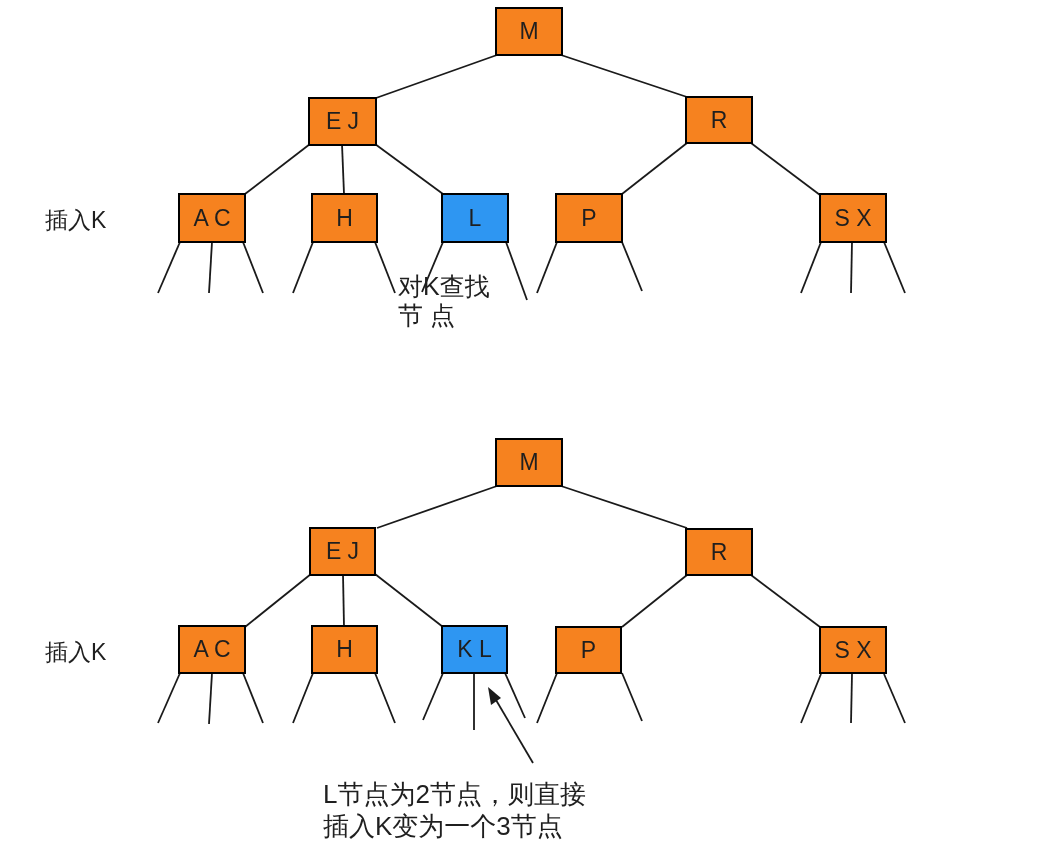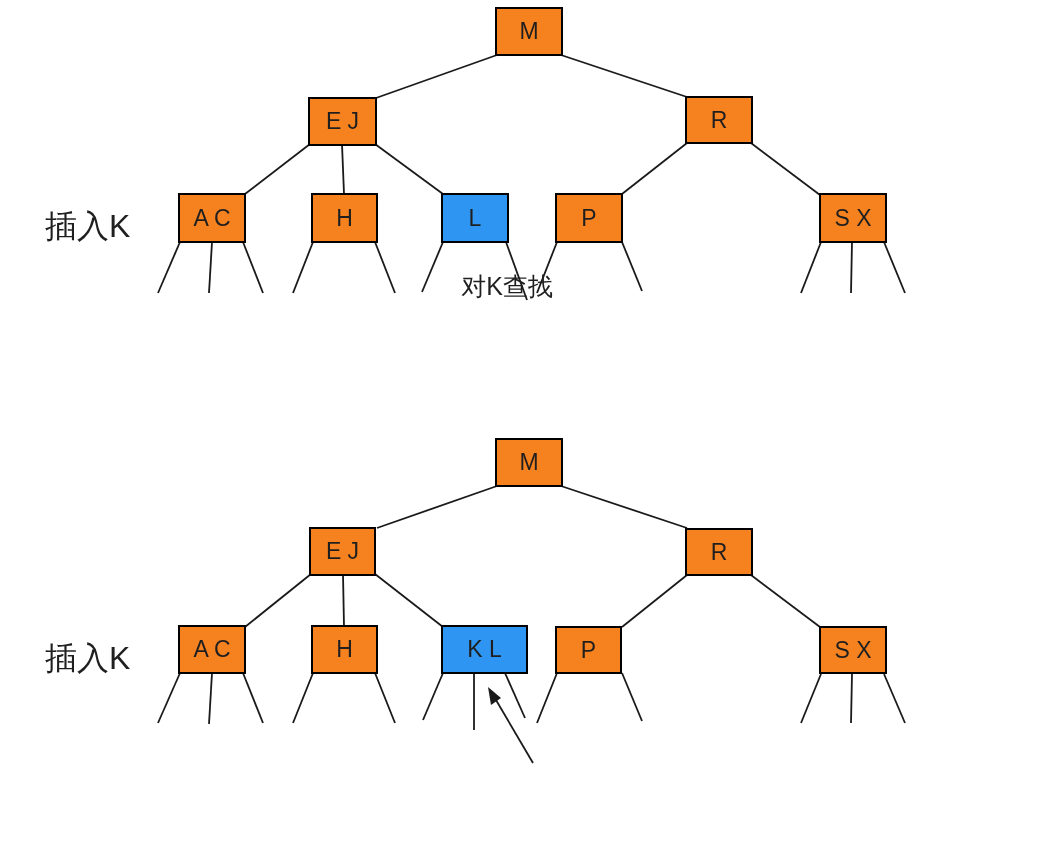--- a/index.html
+++ b/index.html
@@ -39,28 +39,28 @@
     justify-content: center;
     font-size: 23px;
     z-index: 2;
     white-space: pre;
   }
   .node.highlight {
     background: var(--highlight_fill, #2E96F2);
   }
   .side-label {
     position: absolute;
-    font-size: 32px;
+    font-size: 23px;
     color: var(--text_color, #1f1f1f);
     z-index: 3;
     white-space: nowrap;
   }
   .note {
     position: absolute;
-    text-align: right;
+    text-align: left;
     color: var(--text_color, #1f1f1f);
     z-index: 3;
   }
   .note-search {
     left: 398px;
     top: 272px;
     width: 155px;
     font-size: 25px;
     line-height: 29px;
   }
@@ -142,27 +142,32 @@
   <div class="node" style="left:308px; top:97px; width:69px; height:49px;">E J</div>
   <div class="node" style="left:685px; top:96px; width:68px; height:48px;">R</div>
   <div class="node" style="left:178px; top:193px; width:68px; height:50px;">A C</div>
   <div class="node" style="left:311px; top:193px; width:67px; height:50px;">H</div>
   <div class="node highlight" style="left:441px; top:193px; width:68px; height:50px;">L</div>
   <div class="node" style="left:555px; top:193px; width:68px; height:50px;">P</div>
   <div class="node" style="left:819px; top:193px; width:68px; height:50px;">S X</div>
 
   <div class="note note-search">
     <div>对K查找</div>
+    <div>节 点</div>
   </div>
 
   <div class="side-label" style="left:45px; top:637px;">插入K</div>
 
   <div class="node" style="left:495px; top:438px; width:68px; height:49px;">M</div>
   <div class="node" style="left:309px; top:527px; width:67px; height:49px;">E J</div>
   <div class="node" style="left:685px; top:528px; width:68px; height:48px;">R</div>
   <div class="node" style="left:178px; top:625px; width:68px; height:49px;">A C</div>
   <div class="node" style="left:311px; top:625px; width:67px; height:49px;">H</div>
-  <div class="node highlight" style="left:441px; top:625px; width:87px; height:49px;">K L</div>
+  <div class="node highlight" style="left:441px; top:625px; width:67px; height:49px;">K L</div>
   <div class="node" style="left:555px; top:626px; width:67px; height:48px;">P</div>
   <div class="node" style="left:819px; top:626px; width:68px; height:48px;">S X</div>
 
+  <div class="note note-insert">
+    <div>L节点为2节点，则直接</div>
+    <div>插入K变为一个3节点</div>
+  </div>
 
 </div>
 
 </body></html>

